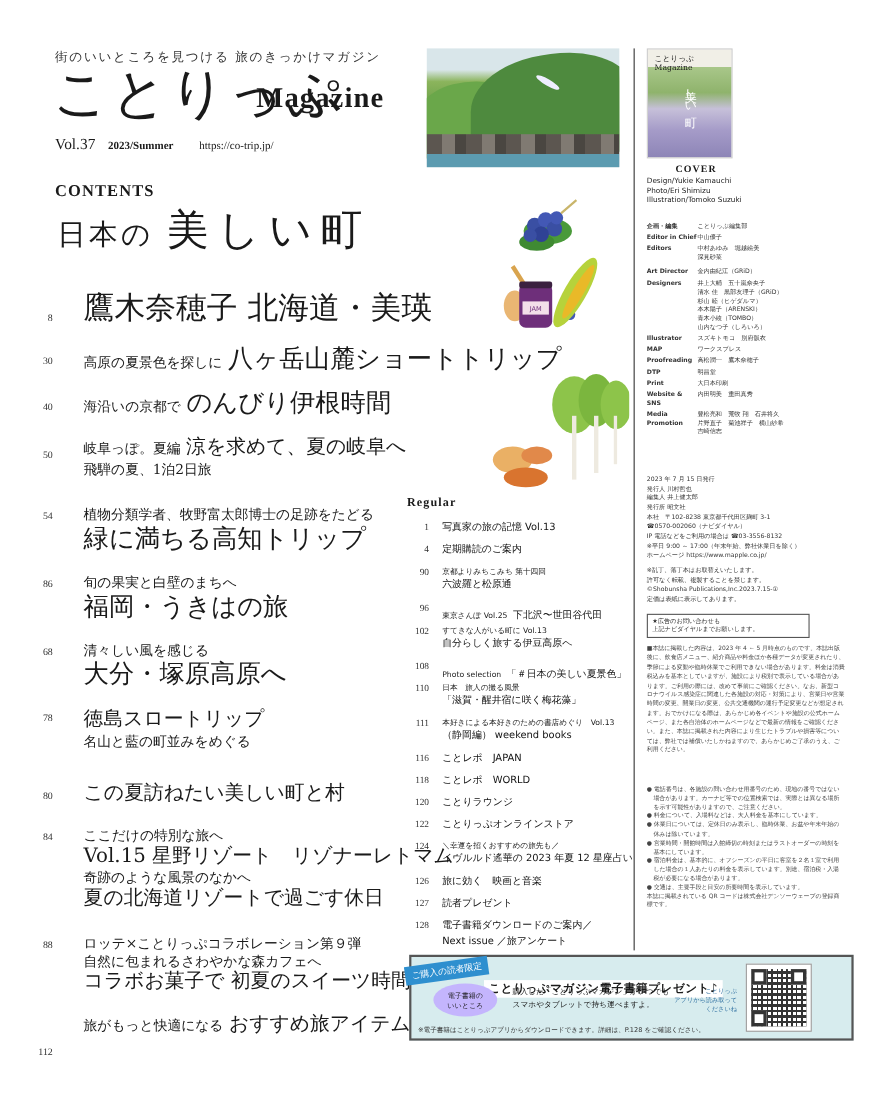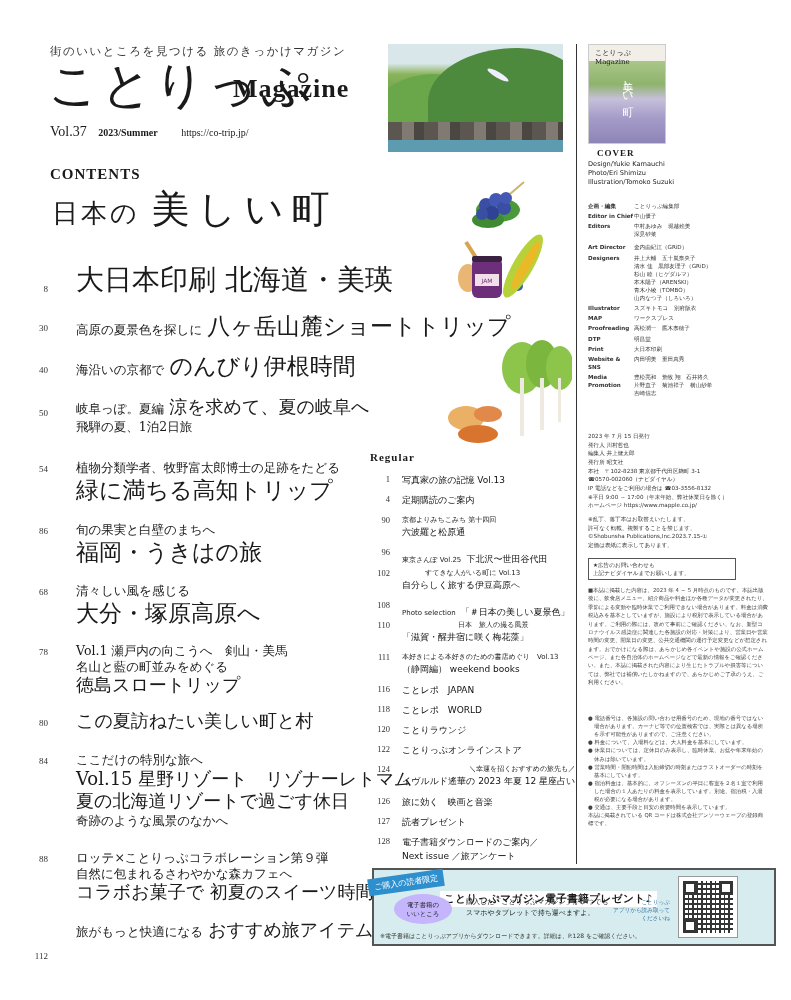--- a/index.html
+++ b/index.html
@@ -41,30 +41,30 @@
   .illus { position: absolute; }
 
   
   .vrule { left: 576px; top: 44px; width: 1px; height: 820px; background: #333; }
 
   
   .regular-head { left: 370px; top: 451px; font-size: 11px; font-weight: bold; letter-spacing: 1px; font-family: "Liberation Serif", serif; }
   .reg-item { position: absolute; left: 370px; width: 205px; font-family: "DejaVu Sans", sans-serif; }
   .reg-num { position: absolute; left: 0; width: 20px; text-align: right; font-size: 8.5px; font-family: "Liberation Serif", serif; color: #333; }
   .reg-body { position: absolute; left: 32px; white-space: nowrap; }
-  .rs { font-size: 7px; color: #222; text-align: right; }
+  .rs { font-size: 7px; color: #222; }
   .rm { font-size: 9px; color: #111; }
   .rl { display: block; line-height: 1.5; }
 
   
   .cover-thumb { left: 588px; top: 44px; width: 78px; height: 100px; background: linear-gradient(180deg, #f1efe7 0 16%, #a9c78a 16%, #8fb36c 40%, #c6c0d9 55%, #a59bc8 75%, #8d85b7 100%); border: 1px solid #ccc; }
   .cover-thumb .t { position: absolute; left: 6px; top: 3px; font-size: 7px; font-family: "DejaVu Serif", serif; }
   .cover-thumb .m { position: absolute; left: 30px; top: 28px; font-size: 11px; color: #fff; font-family: "DejaVu Sans", sans-serif; writing-mode: vertical-rl; }
 
-  .cover-label { left: 597px; top: 148px; font-size: 9px; font-weight: bold; letter-spacing: 1px; font-family: "Liberation Serif", serif; }
+  .cover-label { left: 614px; top: 148px; font-size: 9px; font-weight: bold; letter-spacing: 1px; font-family: "Liberation Serif", serif; }
   .credits { left: 588px; top: 160px; font-size: 6.6px; line-height: 1.35; font-family: "DejaVu Sans", sans-serif; color: #222; }
 
   .staff { left: 588px; top: 202px; width: 190px; font-family: "DejaVu Sans", sans-serif; font-size: 5.6px; color: #333; }
   .staff-row { display: flex; line-height: 1.45; margin-bottom: 2px; }
   .staff-role { width: 46px; font-weight: bold; flex: none; }
   .staff-names { flex: 1; white-space: pre-line; }
 
   .pubinfo { left: 588px; top: 432px; width: 190px; font-family: "DejaVu Sans", sans-serif; font-size: 5.6px; line-height: 1.55; color: #333; white-space: pre-line; }
   .notes { left: 588px; top: 515px; width: 190px; font-family: "DejaVu Sans", sans-serif; font-size: 5.6px; line-height: 1.55; color: #333; white-space: pre-line; }
   .adbox { left: 588px; top: 558px; width: 148px; height: 22px; border: 1px solid #555; padding: 2px 4px; font-family: "DejaVu Sans", sans-serif; font-size: 5.6px; line-height: 1.5; color: #333; }
@@ -152,21 +152,21 @@
   <g>
     <ellipse cx="24" cy="80" rx="18" ry="12" fill="#eab065"></ellipse>
     <ellipse cx="46" cy="76" rx="14" ry="8" fill="#e1894a"></ellipse>
     <ellipse cx="36" cy="96" rx="20" ry="9" fill="#d9742f"></ellipse>
   </g>
 </svg>
 
 <div class="toc-item" style="top:262px;">
   <span class="toc-num" style="top:22px;">8</span>
   <div class="toc-body" style="top:0;">
-      <span class="line xl">大日本印刷 北海道・美瑛</span>
+      <span class="line xl">鷹木奈穂子 北海道・美瑛</span>
     </div>
 </div>
 
 <div class="toc-item" style="top:311px;">
   <span class="toc-num" style="top:12px;">30</span>
   <div class="toc-body"><span class="s">高原の夏景色を探しに</span> <span class="l">八ヶ岳山麓ショートトリップ</span></div>
 </div>
 
 <div class="toc-item" style="top:351px;">
   <span class="toc-num" style="top:14px;">40</span>
@@ -201,40 +201,39 @@
   <span class="toc-num" style="top:4px;">68</span>
   <div class="toc-body">
     <span class="line s">清々しい風を感じる</span>
     <span class="line l">大分・塚原高原へ</span>
   </div>
 </div>
 
 <div class="toc-item" style="top:643px;">
   <span class="toc-num" style="top:4px;">78</span>
   <div class="toc-body">
-    <span class="line s">Vol.1 瀬戸内の向こうへ　剣山・美馬</span>
+    <span class="line m">徳島スロートリップ</span>
     <span class="line s">名山と藍の町並みをめぐる</span>
-    <span class="line m">徳島スロートリップ</span>
   </div>
 </div>
 
 <div class="toc-item" style="top:710px;">
   <span class="toc-num" style="top:8px;">80</span>
   <div class="toc-body">
       <span class="line m">この夏訪ねたい美しい町と村</span>
     </div>
 </div>
 
 <div class="toc-item" style="top:752px;">
   <span class="toc-num" style="top:4px;">84</span>
   <div class="toc-body">
     <span class="line s">ここだけの特別な旅へ</span>
     <span class="line m">Vol.15 星野リゾート　リゾナーレトマム</span>
+    <span class="line s">奇跡のような風景のなかへ</span>
     <span class="line m">夏の北海道リゾートで過ごす休日</span>
-    <span class="line s">奇跡のような風景のなかへ</span>
   </div>
 </div>
 
 <div class="toc-item" style="top:850px;">
   <span class="toc-num" style="top:4px;">88</span>
   <div class="toc-body">
     <span class="line s">ロッテ×ことりっぷコラボレーション第９弾</span>
     <span class="line s">自然に包まれるさわやかな森カフェへ</span>
     <span class="line m">コラボお菓子で 初夏のスイーツ時間</span>
   </div>

